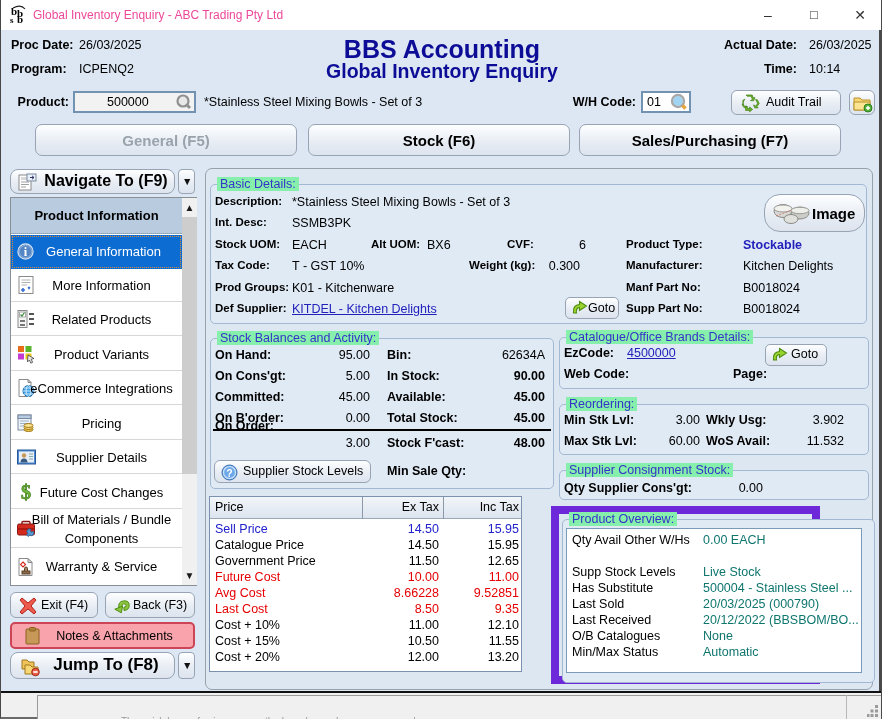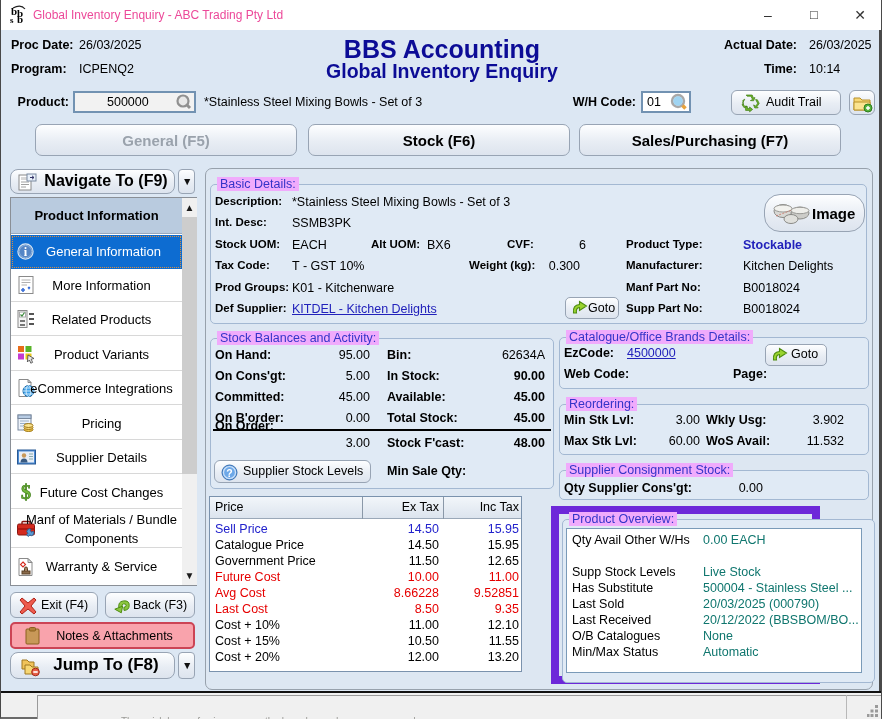--- a/index.html
+++ b/index.html
@@ -8,21 +8,21 @@
 #win { position:absolute; left:0; top:0; width:882px; height:719px; background:#dce7f3; border-left:1px solid #484848; border-right:3px solid #4a4a4a; border-bottom:2px solid #6a6a6a; }
 .abs { position:absolute; }
 .b { font-weight:bold; }
 .link { color:#2222bb; text-decoration:underline; }
 
 #titlebar { position:absolute; left:0; top:0; width:880px; height:30px; background:#ffffff; }
 #titletext { position:absolute; left:32px; top:8px; font-size:12px; color:#ec4899; }
 .caption { position:absolute; top:0; width:46px; height:30px; text-align:center; line-height:30px; font-size:14px; color:#333; }
 
 .grp { position:absolute; border:1px solid #a3b8d2; border-radius:5px; background:#e0eaf5; }
-.grptitle { position:absolute; top:-8px; left:6px; background:#f0abfc; padding:0 3px; color:#3434c8; font-size:12.5px; }
+.grptitle { position:absolute; top:-8px; left:6px; background:#86efac; padding:0 3px; color:#3434c8; font-size:12.5px; }
 
 .btn { position:absolute; border:1px solid #98a4b4; border-radius:6px; background:linear-gradient(#fdfeff,#e8edf4 55%,#dde4ee); }
 
 .lab { position:absolute; font-weight:bold; white-space:nowrap; }
 .val { position:absolute; white-space:nowrap; }
 .rval { position:absolute; text-align:right; white-space:nowrap; }
 .nitem { position:absolute; left:0; width:171px; height:33px; border-bottom:1px solid #d8d8d8; background:#fff; }
 .nitem > span { position:absolute; left:0; top:0; width:100%; height:100%; display:flex; align-items:center; justify-content:center; font-size:13px; padding-left:10px; text-align:center; }
 .nico { position:absolute; left:5px; top:50%; margin-top:-10px; }
 .prow { position:absolute; left:0; width:311px; height:16px; }
@@ -217,21 +217,21 @@
           </svg>
           <span>Future Cost Changes</span>
         </div>
       <div class="nitem" style="top:312px;height:38px;">
           <svg class="nico" width="21" height="20" viewBox="0 0 21 20">
             <rect x="1.5" y="5" width="17" height="11" rx="1.5" fill="#d42a1e" stroke="#8a1610"></rect>
             <path d="M6 5 L6 3.5 Q6 2.5 7 2.5 L13 2.5 Q14 2.5 14 3.5 L14 5" fill="none" stroke="#8a1610" stroke-width="1.4"></path>
             <rect x="1.5" y="9" width="17" height="2" fill="#b01812"></rect>
             <path d="M10 13 Q10 10.5 12.5 10.5 L12.5 12 L15 12 L15 10.5 Q17.5 10.5 17.5 13 Q17.5 15.5 15 15.5 L15 17.5 L12.5 17.5 L12.5 15.5 Q10 15.5 10 13 Z" fill="#5a9ad4" stroke="#2a5a8a" stroke-width="0.8" transform="rotate(40 13.75 14)"></path>
           </svg>
-          <span style="line-height:19px;padding-top:0;">Manf of Materials / Bundle Components</span>
+          <span style="line-height:19px;padding-top:0;">Bill of Materials / Bundle Components</span>
         </div>
       <div class="nitem" style="top:350px;height:37px;border-bottom:none;">
           <svg class="nico" width="20" height="20" viewBox="0 0 20 20">
             <path d="M3 1.5 L12 1.5 L16 5.5 L16 18.5 L3 18.5 Z" fill="#fff" stroke="#8a8a8a"></path>
             <path d="M12 1.5 L12 5.5 L16 5.5 Z" fill="#e0e0e0" stroke="#8a8a8a"></path>
             <path d="M7 5 L9.5 7.5 L7 10 L4.5 7.5 Z" fill="none" stroke="#d42a1e" stroke-width="1.1"></path>
             <rect x="6" y="14" width="8" height="3" fill="#8a6a4a" stroke="#5a4026"></rect>
             <path d="M8.5 14 L8.5 11.5 Q8.5 10 10 10 Q11.5 10 11.5 11.5 L11.5 14" fill="#a08060" stroke="#5a4026"></path>
           </svg>
           <span>Warranty &amp; Service</span>

